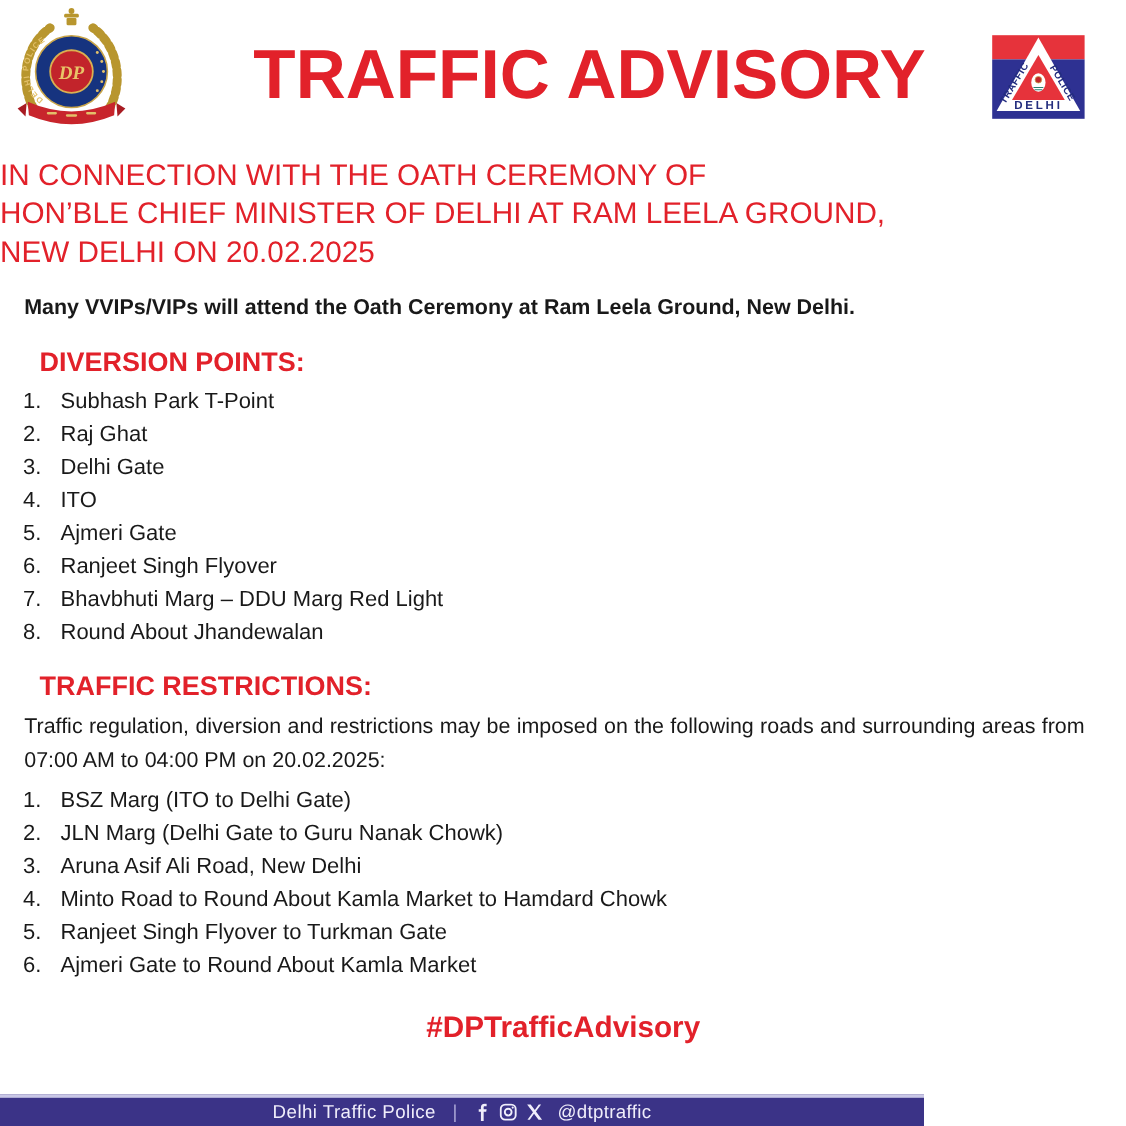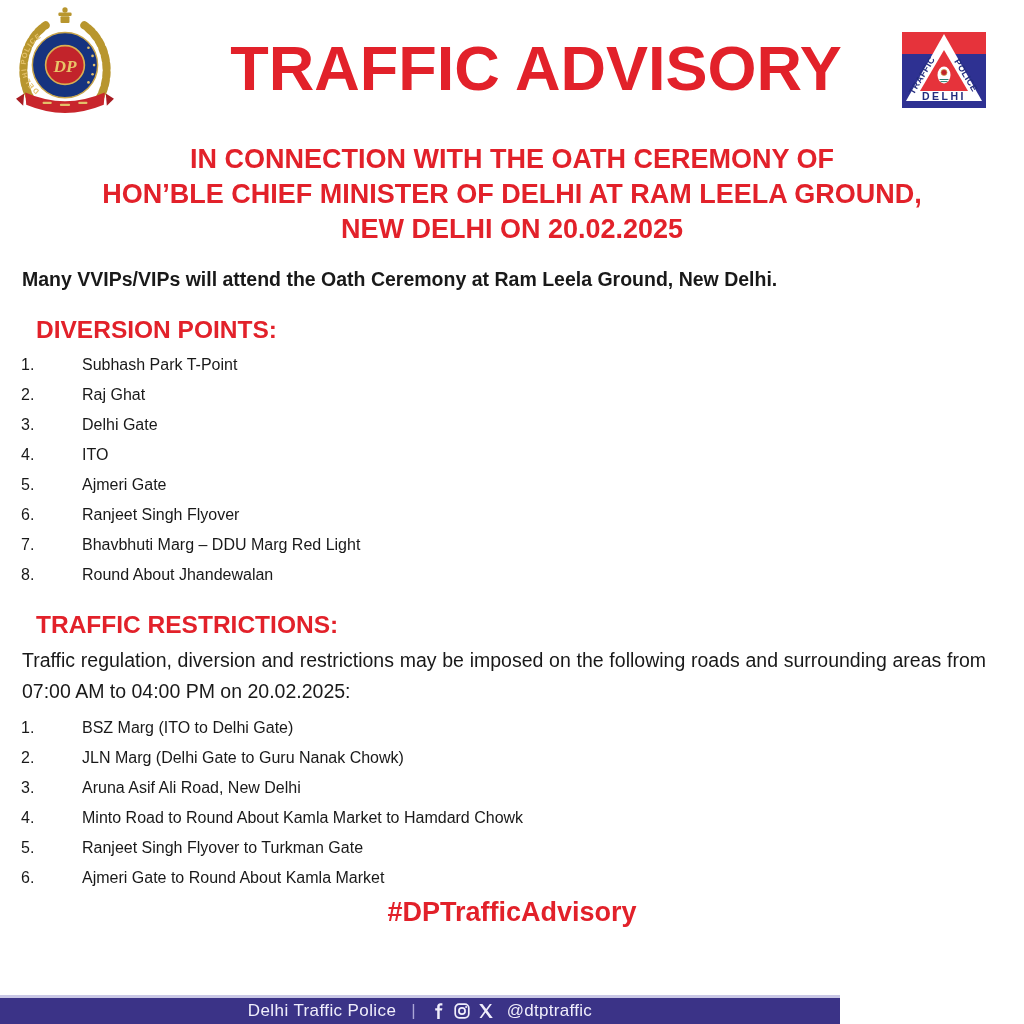--- a/index.html
+++ b/index.html
@@ -22,41 +22,41 @@
     position:relative;overflow:hidden;
   }
   .header{position:relative;height:128px;}
   .logo-left{position:absolute;left:14px;top:4px;width:102px;height:116px;}
   .logo-right{position:absolute;left:900px;top:30px;width:88px;height:82px;}
   .main-title{
     text-align:center;padding-top:42px;font-size:63px;line-height:52px;
     font-weight:bold;color:var(--red);letter-spacing:0px;padding-left:48px;
   }
   .subtitle{
-    margin-top:14px;text-align:center;color:var(--red);font-weight:bold;
+    margin-top:14px;color:var(--red);font-weight:normal;
     font-size:27px;line-height:35px;letter-spacing:0px;
   }
   .intro{margin:17px 26px 0 22px;font-size:19.5px;line-height:31px;color:#191919;font-weight:bold;}
   .intro p{margin:0;}
   .section-heading{
     margin:21px 16px 4px 36px;font-size:24.5px;line-height:28px;
     font-weight:bold;color:var(--red);
   }
   .plist{margin:6px 0 0 0;padding:0;counter-reset:n;}
   .plist li{
     list-style:none;counter-increment:n;position:relative;
-    padding-left:82px;font-size:16px;line-height:30px;color:#191919;
+    padding-left:55px;font-size:20px;line-height:30px;color:#191919;
   }
   .plist li::before{content:counter(n) ".";position:absolute;left:21px;}
   .restrict-intro{
     margin:6px 38px 0 22px;font-size:19.5px;line-height:31px;
     text-align:justify;color:#191919;
   }
   .hashtag{
-    margin-top:2px;text-align:center;font-size:27px;line-height:34px;
+    margin-top:24px;text-align:center;font-size:27px;line-height:34px;
     font-weight:bold;color:var(--red);
   }
   .footer-bar{
     position:absolute;left:0;bottom:0;width:840px;height:29px;
     background:var(--footer-bg);border-top:3px solid var(--footer-line);
     display:flex;align-items:center;justify-content:center;gap:13px;
     color:#f0eefb;font-size:17px;
   }
   .footer-org{letter-spacing:.4px;}
   .footer-sep{color:#aaa6d6;font-weight:400;margin:0 2px;}

